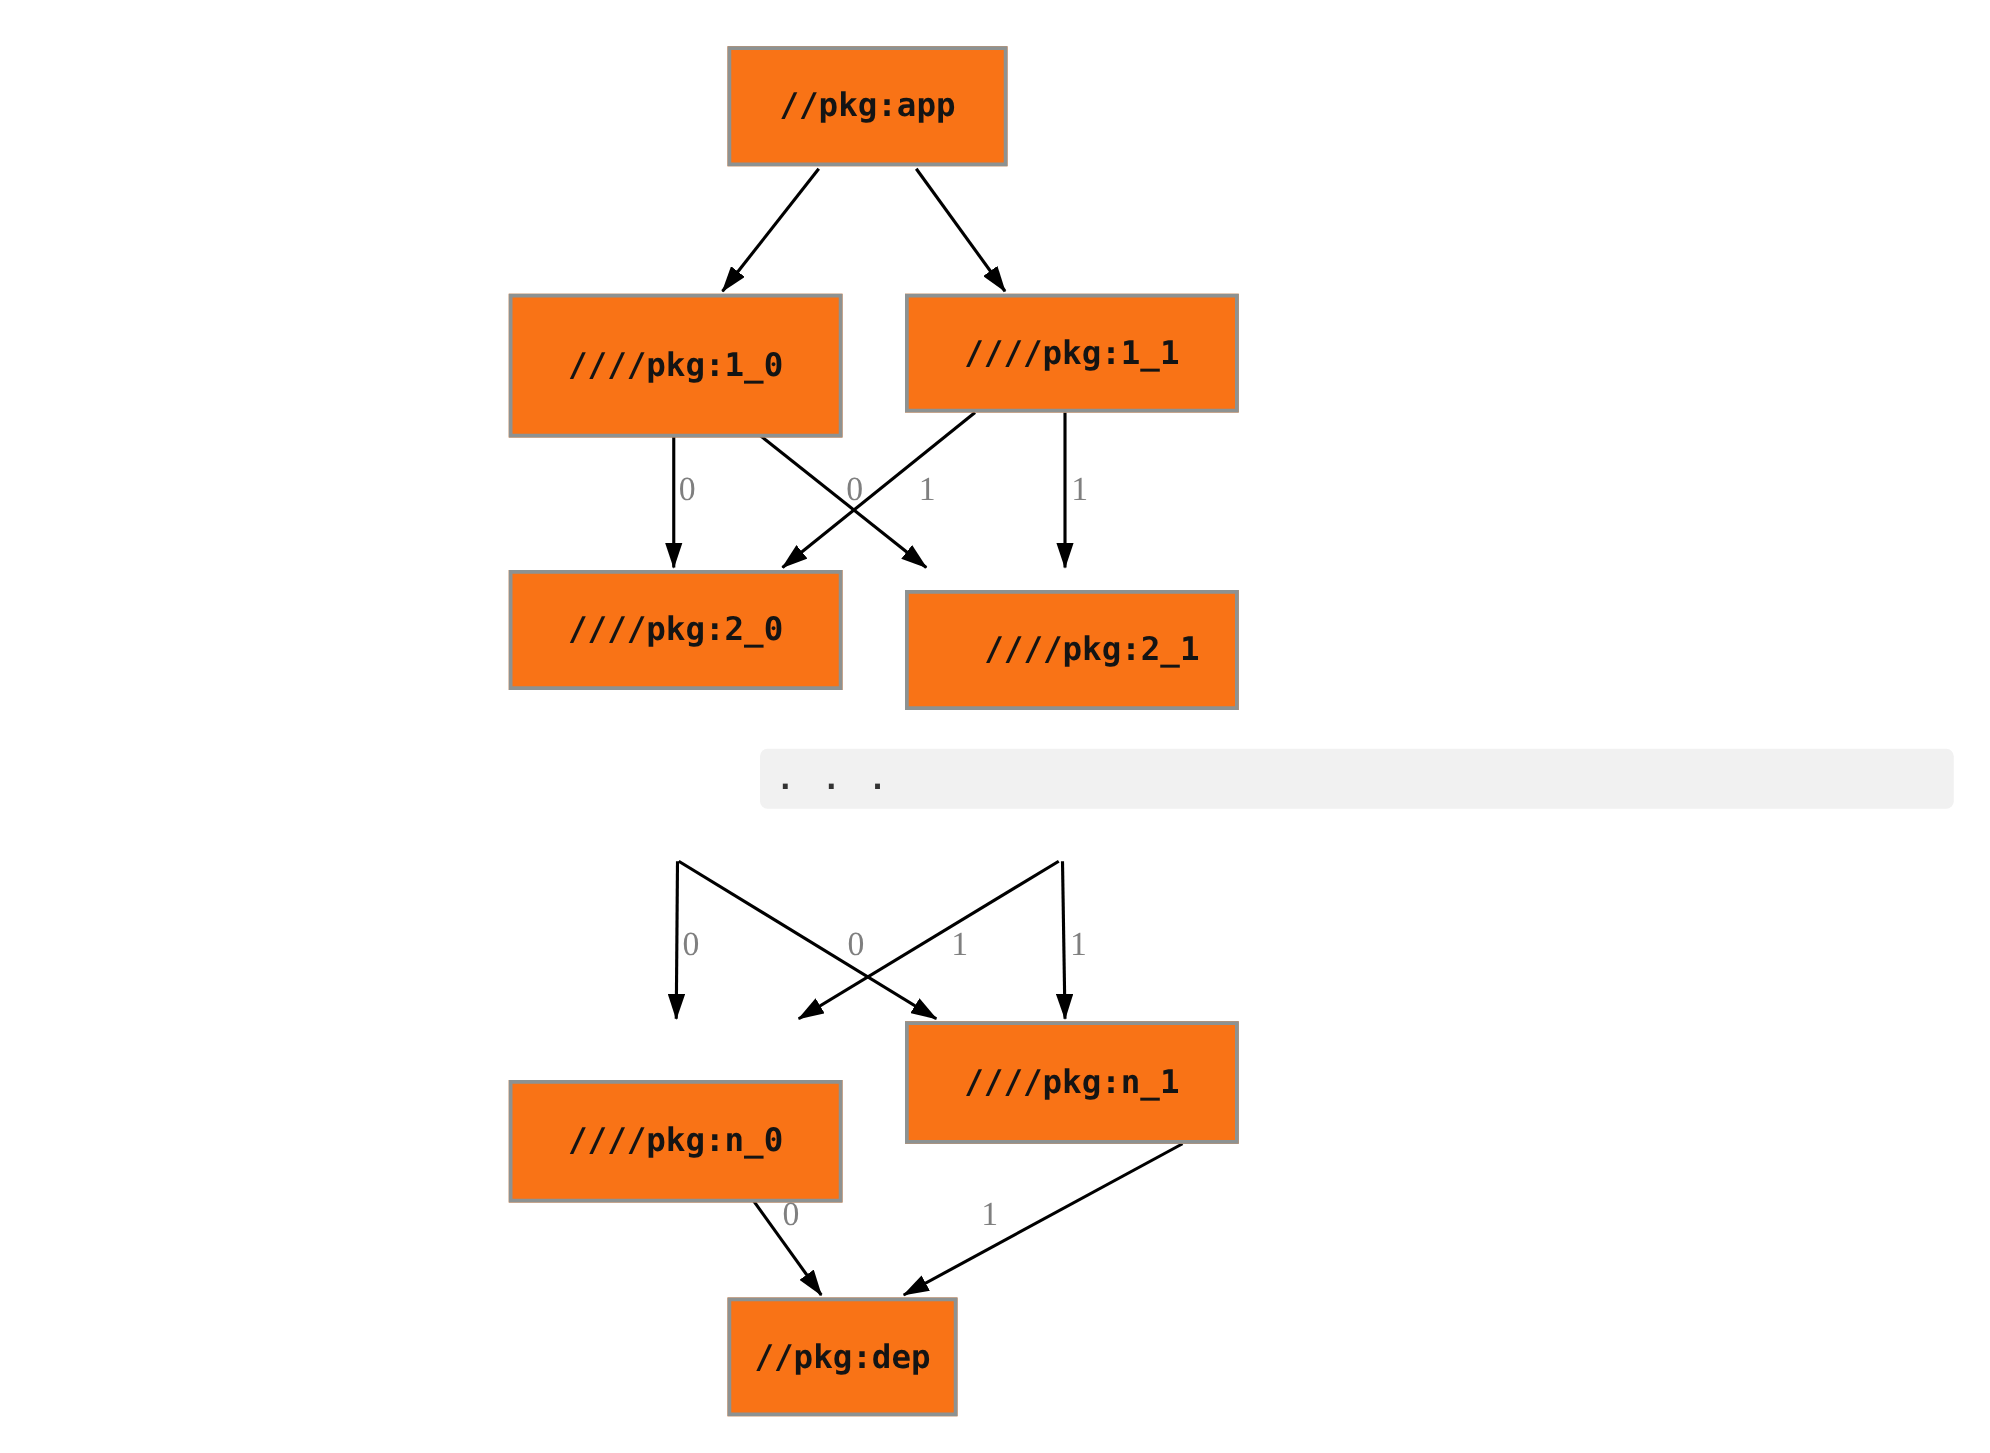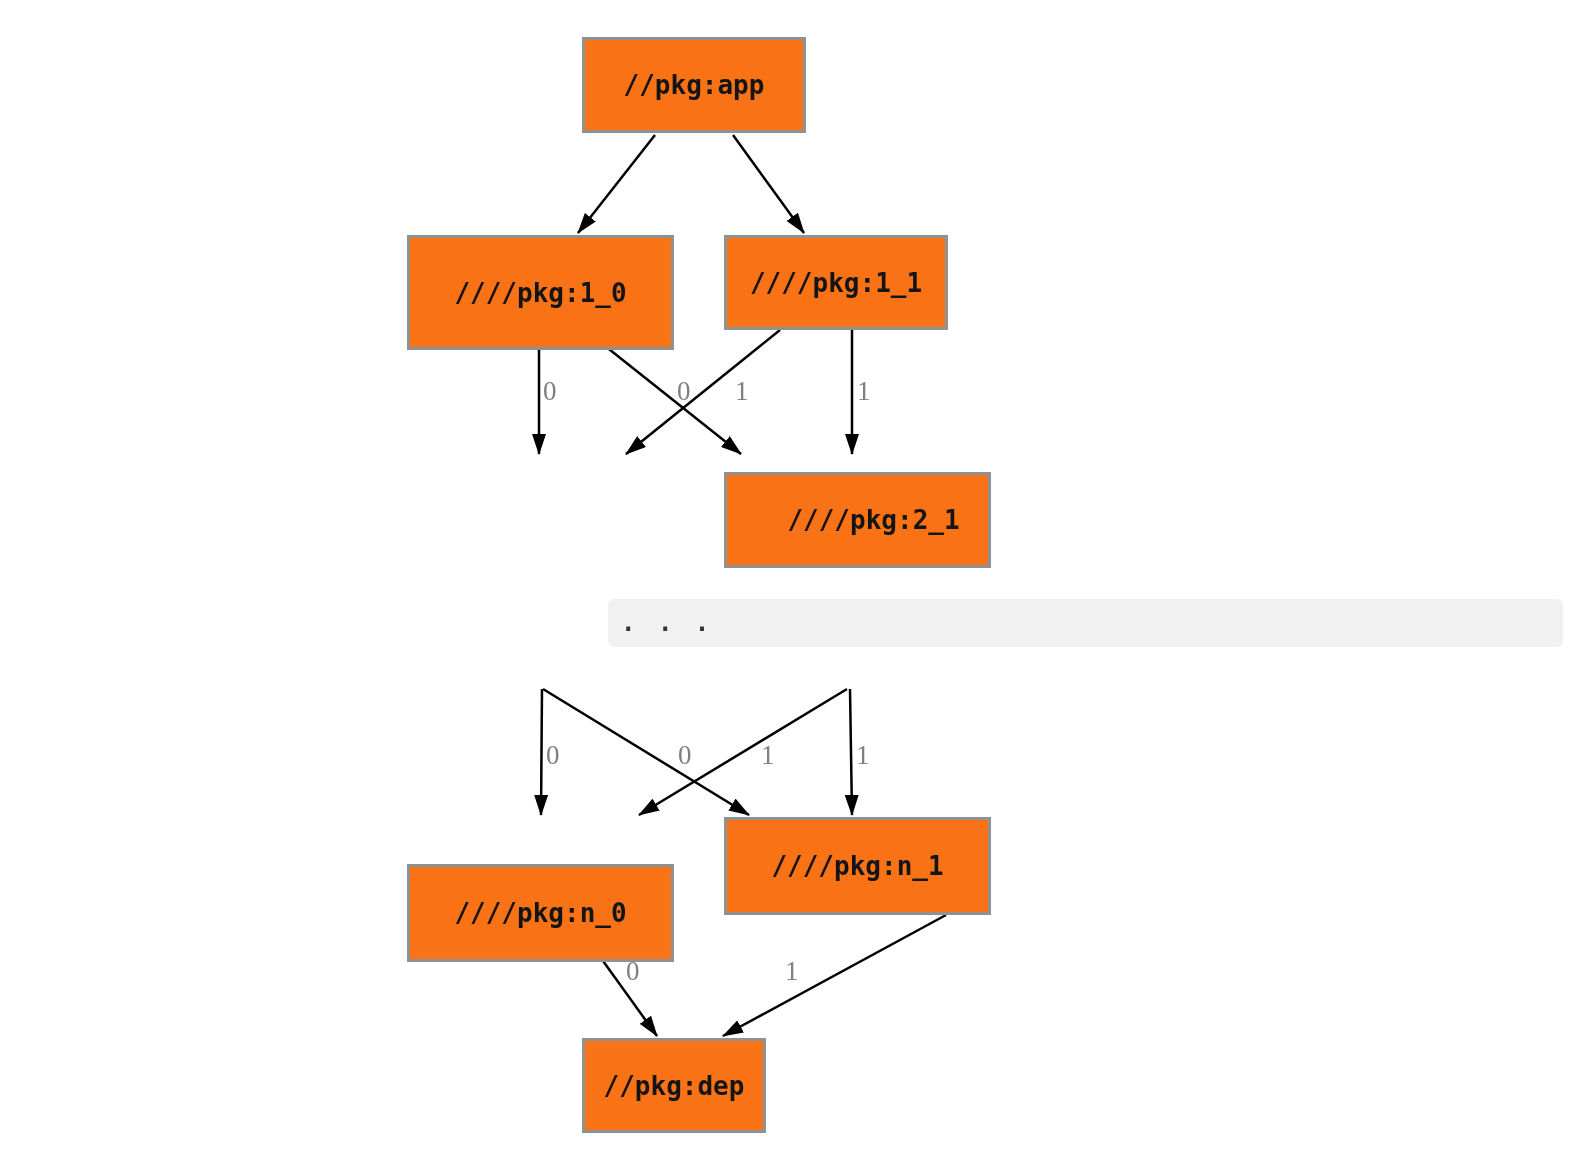--- a/index.html
+++ b/index.html
@@ -25,21 +25,21 @@
     display: flex;
     align-items: center;
     justify-content: center;
     font-size: 26px;
     font-weight: bold;
     color: #141414;
     white-space: pre;
   }
   .node-app  { left: 582px; top:   37px; width: 224px; height: 96px; }
   .node-1_0  { left: 407px; top:  235px; width: 267px; height: 115px; }
-  .node-1_1  { left: 724px; top:  235px; width: 224px; height: 95px; }
+  .node-1_1  { left: 724px; top:  235px; width: 267px; height: 95px; }
   .node-2_0  { left: 407px; top:  456px; width: 267px; height: 96px; }
   .node-2_1  { left: 724px; top:  472px; width: 267px; height: 96px; padding-left: 32px; }
   .node-n_0  { left: 407px; top:  864px; width: 267px; height: 98px; }
   .node-n_1  { left: 724px; top:  817px; width: 267px; height: 98px; }
   .node-dep  { left: 582px; top: 1038px; width: 184px; height: 95px; }
   .edge-label {
     position: absolute;
     font-family: "Liberation Serif", serif;
     font-size: 27px;
     line-height: 27px;
@@ -93,20 +93,21 @@
     <line x1="847" y1="689" x2="639" y2="815" marker-end="url(#arrow)"></line>
     <line x1="543" y1="689" x2="749" y2="815" marker-end="url(#arrow)"></line>
     <line x1="850" y1="689" x2="852" y2="815" marker-end="url(#arrow)"></line>
     <line x1="570" y1="915" x2="657" y2="1036" marker-end="url(#arrow)"></line>
     <line x1="946" y1="915" x2="723" y2="1036" marker-end="url(#arrow)"></line>
   </svg>
 
   <div class="node node-app">//pkg:app</div>
   <div class="node node-1_0">////pkg:1_0</div>
   <div class="node node-1_1">////pkg:1_1</div>
+  <div class="node node-2_0">////pkg:2_0</div>
   <div class="node node-2_1">////pkg:2_1</div>
 
   <span class="edge-label lbl-t0a">0</span>
   <span class="edge-label lbl-t0b">0</span>
   <span class="edge-label lbl-t1a">1</span>
   <span class="edge-label lbl-t1b">1</span>
 
   <div class="ellipsis-band">. . .</div>
 
   <span class="edge-label lbl-b0a">0</span>

